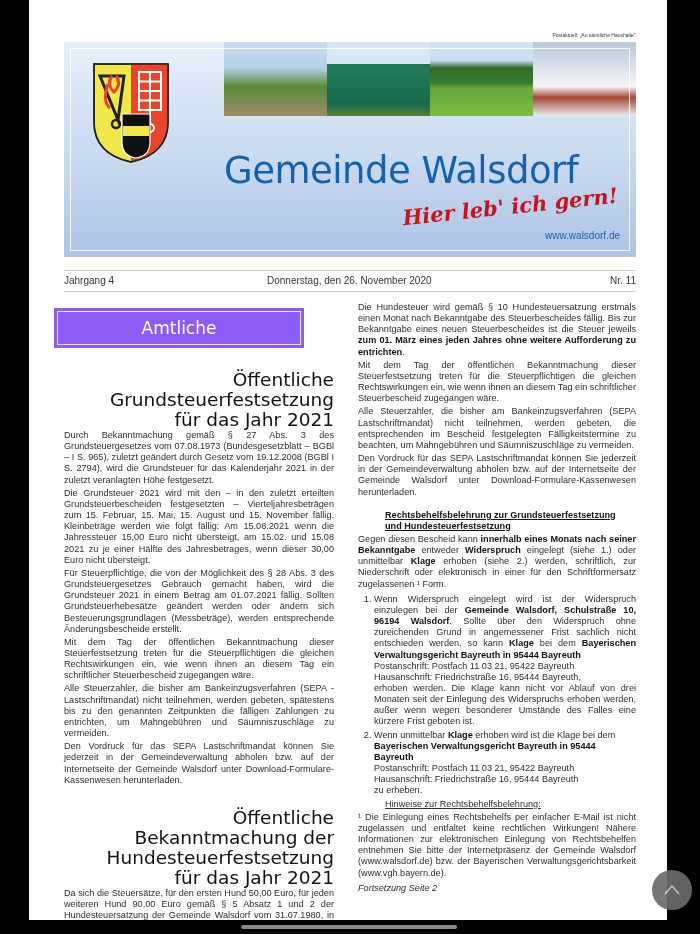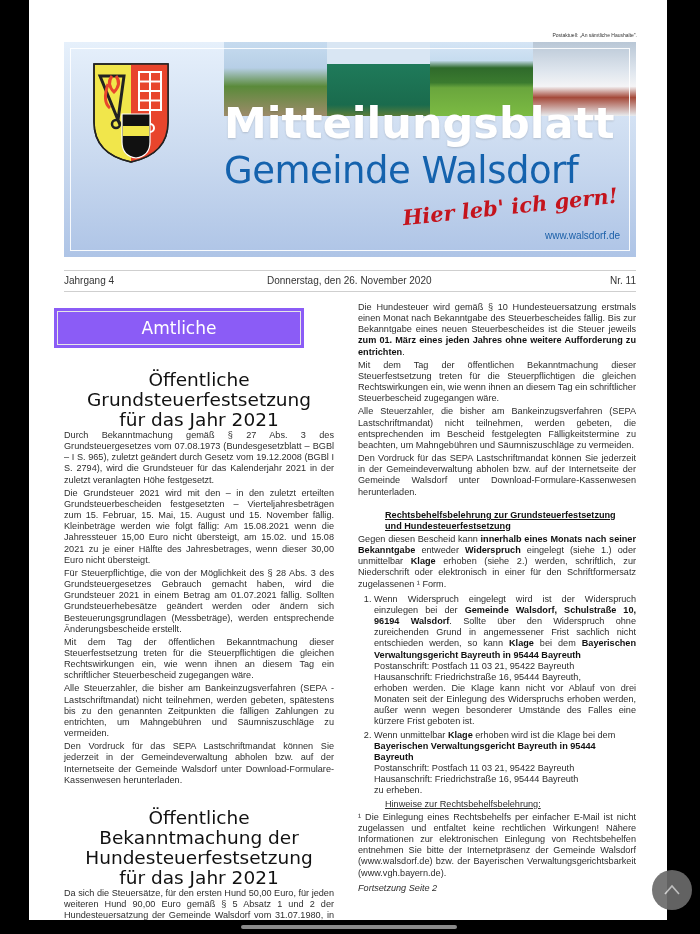--- a/index.html
+++ b/index.html
@@ -20,21 +20,21 @@
   .title2 { position:absolute; left:160px; top:107px; font-family:"DejaVu Sans", sans-serif; font-size:37px; color:#1462ad; white-space:nowrap; letter-spacing:-0.5px; }
   .slogan { position:absolute; right:18px; top:152px; font-family:"DejaVu Serif", serif; font-style:italic; font-weight:bold; font-size:21px; color:#c4141d; transform:rotate(-6deg); white-space:nowrap; }
   .url { position:absolute; right:16px; top:188px; font-size:10px; color:#1b5fa8; }
   .infobar { position:absolute; left:35px; top:270px; width:572px; height:20px; border-top:1px solid #cfcfcf; border-bottom:1px solid #cfcfcf; font-size:10px; color:#333; }
   .infobar span { position:absolute; top:4px; }
   .col { position:absolute; font-size:9.15px; line-height:11.15px; color:#2e2e2e; text-align:justify; }
   .colL { left:35px; top:308px; width:270px; }
   .colR { left:329px; top:302px; width:278px; }
   .sectionbox { position:absolute; left:25px; top:308px; width:250px; height:40px; background:#8b5cf6; }
   .sectionbox .inner { position:absolute; left:3px; top:3px; right:3px; bottom:3px; border:1px solid #e6e6e6; color:#fff; font-family:"DejaVu Sans", sans-serif; font-size:17px; text-align:center; line-height:32px; }
-  .h1 { font-family:"DejaVu Sans", sans-serif; font-size:18.5px; line-height:20px; color:#111; margin:0; font-weight:normal; text-align:center; }
+  .h1 { font-family:"DejaVu Sans", sans-serif; font-size:18.5px; line-height:20px; color:#111; margin:0; font-weight:normal; text-align:right; }
   p { margin:0 0 2px 0; }
   b { color:#111; }
   .u { text-decoration:underline;padding-left:27px; }
   ol { margin:4px 0 0 0; padding-left:16px; }
   ol li { margin-bottom:2px; }
   .plain { text-align:left; }
   .fort { text-align:left; font-style:italic; margin-top:4px; }
   .fab { position:absolute; left:652px; top:870px; width:40px; height:40px; border-radius:50%; background:#6b6b6b; opacity:.92; }
   .fab svg { position:absolute; left:11px; top:12px; }
   .homebar { position:absolute; left:241px; top:925px; width:216px; height:4px; border-radius:2px; background:#8a8a8a; }
@@ -65,21 +65,20 @@
         <line x1="47" y1="38.5" x2="69" y2="38.5"></line>
         <line x1="58" y1="48" x2="58" y2="62"></line>
         <circle cx="58" cy="66" r="4"></circle>
       </g>
       <path d="M8 14 L26 58 L32 14 Z" fill="none" stroke="#222" stroke-width="3"></path>
       <path d="M16 22 Q10 40 18 46 M24 14 Q30 22 22 30 Q14 22 20 14" fill="none" stroke="#e8452c" stroke-width="3"></path>
       <circle cx="24" cy="62" r="4" fill="none" stroke="#222" stroke-width="2.5"></circle>
       <path d="M30 52 H58 V80 Q58 94 44 96 Q30 94 30 80 Z" fill="#111" stroke="#fff" stroke-width="1.2"></path>
       <rect x="30.8" y="64" width="26.4" height="10" fill="#f1e64b"></rect>
     </svg>
-    <div class="title1">Mitteilungsblatt</div>
     <div class="title2">Gemeinde Walsdorf</div>
     <div class="slogan">Hier leb' ich gern!</div>
     <div class="url">www.walsdorf.de</div>
   </div>
 
   <div class="infobar">
     <span style="left:0">Jahrgang 4</span>
     <span style="left:203px">Donnerstag, den 26. November 2020</span>
     <span style="right:0">Nr. 11</span>
   </div>

